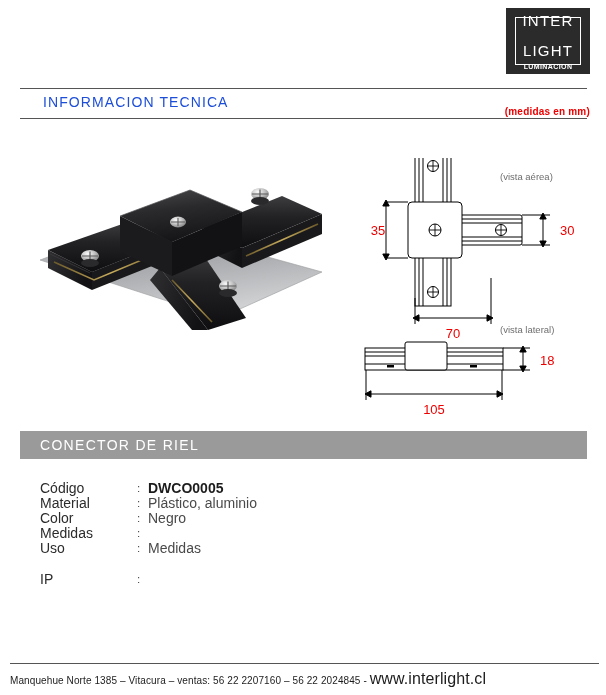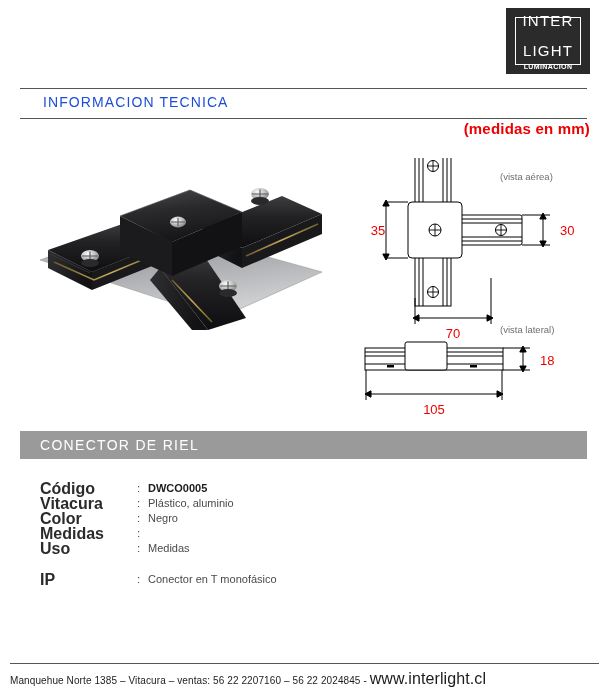--- a/index.html
+++ b/index.html
@@ -27,22 +27,22 @@
 
   
   .rule{position:absolute;height:1px;background:#555555;}
   .rule-top{left:20px;top:88px;width:567px;}
   .rule-bot{left:20px;top:118px;width:567px;}
   .head-title{
     position:absolute;left:43px;top:94px;
     font-size:14px;color:#1d4ed8;letter-spacing:1.1px;
   }
   .medidas{
-    position:absolute;right:16px;top:120px;
-    font-size:15px;font-weight:bold;color:#ee0000;letter-spacing:0.2px;padding-left:44px;
+    position:absolute;right:16px;top:106px;
+    font-size:10px;font-weight:bold;color:#ee0000;letter-spacing:0.2px;padding-left:44px;
   }
 
   
   .photo{position:absolute;left:32px;top:150px;width:300px;height:180px;}
   .photo svg{display:block;}
 
   
   .draw{position:absolute;left:360px;top:158px;width:246px;height:262px;}
   .draw svg{display:block;}
 
@@ -54,27 +54,27 @@
   .band-label{
     position:absolute;left:40px;top:437px;
     font-size:14px;color:#ffffff;letter-spacing:1.3px;
   }
 
   
   .specs{position:absolute;left:40px;top:481px;width:430px;}
   .spec-row{position:relative;height:15px;line-height:15px;}
   .spec-row.gap{margin-top:16px;}
   .spec-key{
-    position:absolute;left:0;top:0;font-size:16px;color:#2b2b2b;font-weight:bold;
+    position:absolute;left:0;top:0;font-size:14px;color:#2b2b2b;
   }
   .spec-colon{
     position:absolute;left:97px;top:0;font-size:11.5px;color:#4a4a4a;
   }
   .spec-val{
-    position:absolute;left:108px;top:0;font-size:11px;color:#4a4a4a;text-align:center;
+    position:absolute;left:108px;top:0;font-size:14px;color:#4a4a4a;text-align:center;
   }
   .spec-val.bold{font-weight:bold;color:#1c1c1c;}
 
   
   .rule-foot{position:absolute;left:10px;top:663px;width:589px;height:1px;background:#555555;}
   .foot{
     position:absolute;left:10px;top:670px;width:589px;
     font-size:10px;color:#1c1c1c;letter-spacing:0.1px;white-space:nowrap;
   }
   .foot .url{font-weight:normal;font-size:16px;}
@@ -282,21 +282,21 @@
 
 <div class="specs">
 
   <div class="spec-row">
     <span class="spec-key">Código</span>
     <span class="spec-colon">:</span>
     <span class="spec-val bold">DWCO0005</span>
   </div>
 
   <div class="spec-row">
-    <span class="spec-key">Vitacura</span>
+    <span class="spec-key">Material</span>
     <span class="spec-colon">:</span>
     <span class="spec-val">Plástico, aluminio</span>
   </div>
 
   <div class="spec-row">
     <span class="spec-key">Color</span>
     <span class="spec-colon">:</span>
     <span class="spec-val">Negro</span>
   </div>
 
@@ -307,20 +307,19 @@
 
   <div class="spec-row">
     <span class="spec-key">Uso</span>
     <span class="spec-colon">:</span>
     <span class="spec-val">Medidas</span>
   </div>
 
   <div class="spec-row gap">
     <span class="spec-key">IP</span>
     <span class="spec-colon">:</span>
-    <span class="spec-val">Conector en T monofásico</span>
   </div>
 </div>
 
 <div class="rule-foot"></div>
 <div class="foot">
   <span>Manquehue Norte 1385  –  Vitacura  –  ventas: 56 22 2207160  –  56 22 2024845  -  </span><span class="url">www.interlight.cl</span>
 </div>
 
 </body></html>

